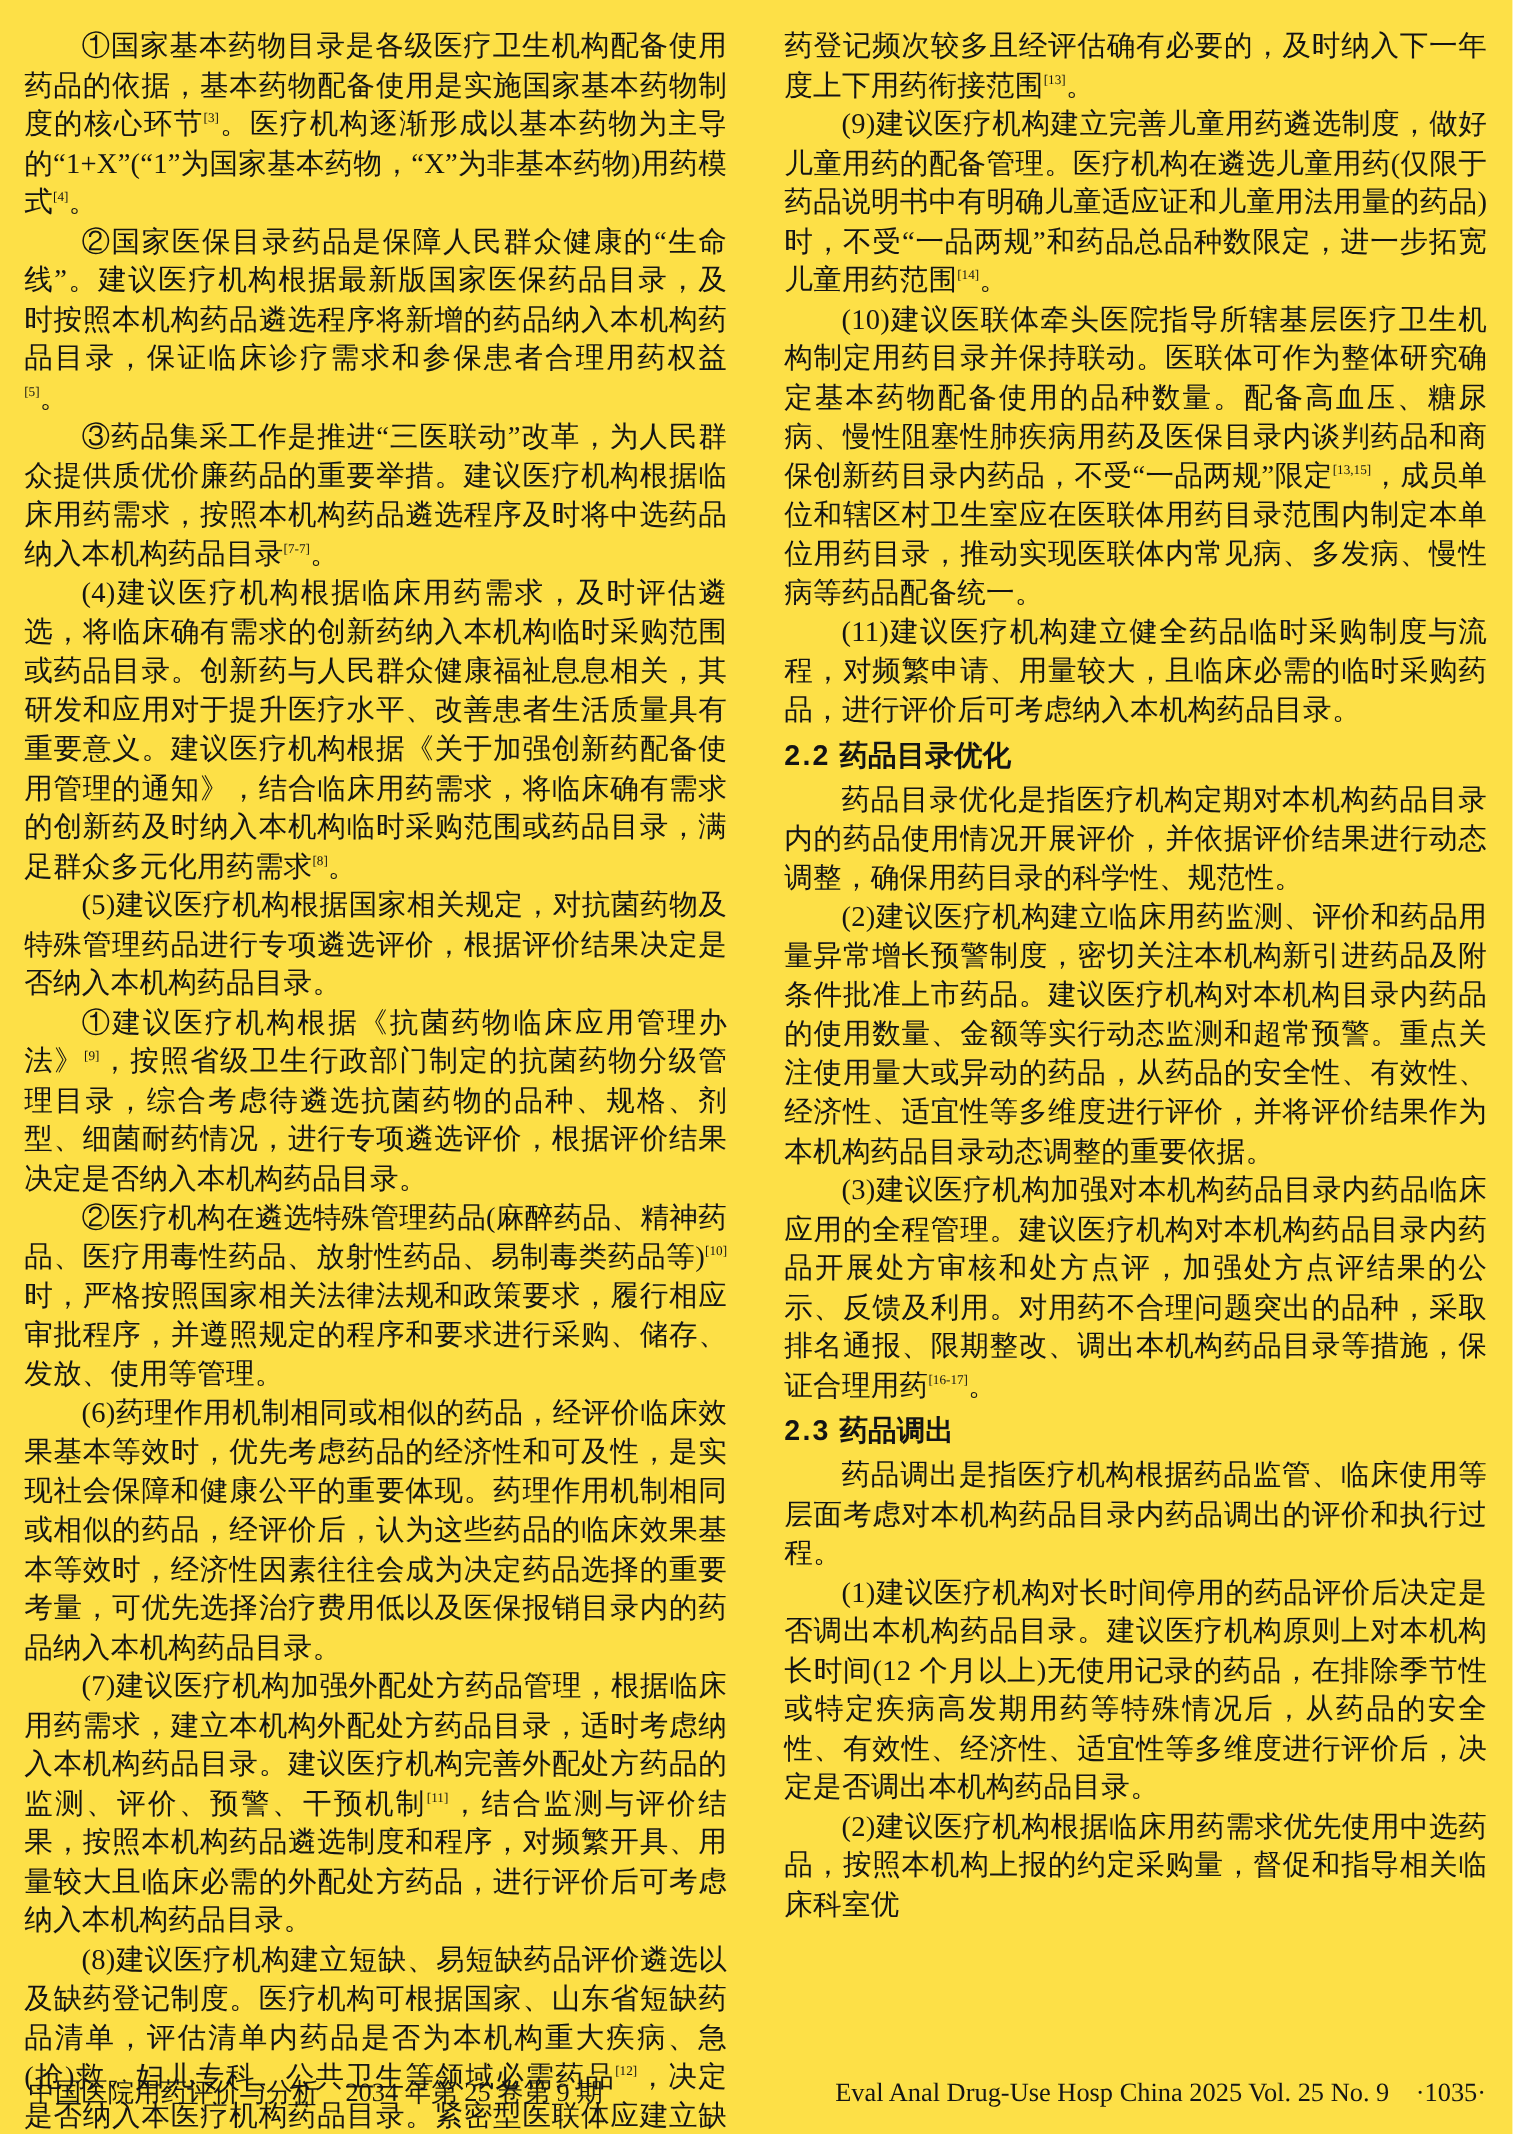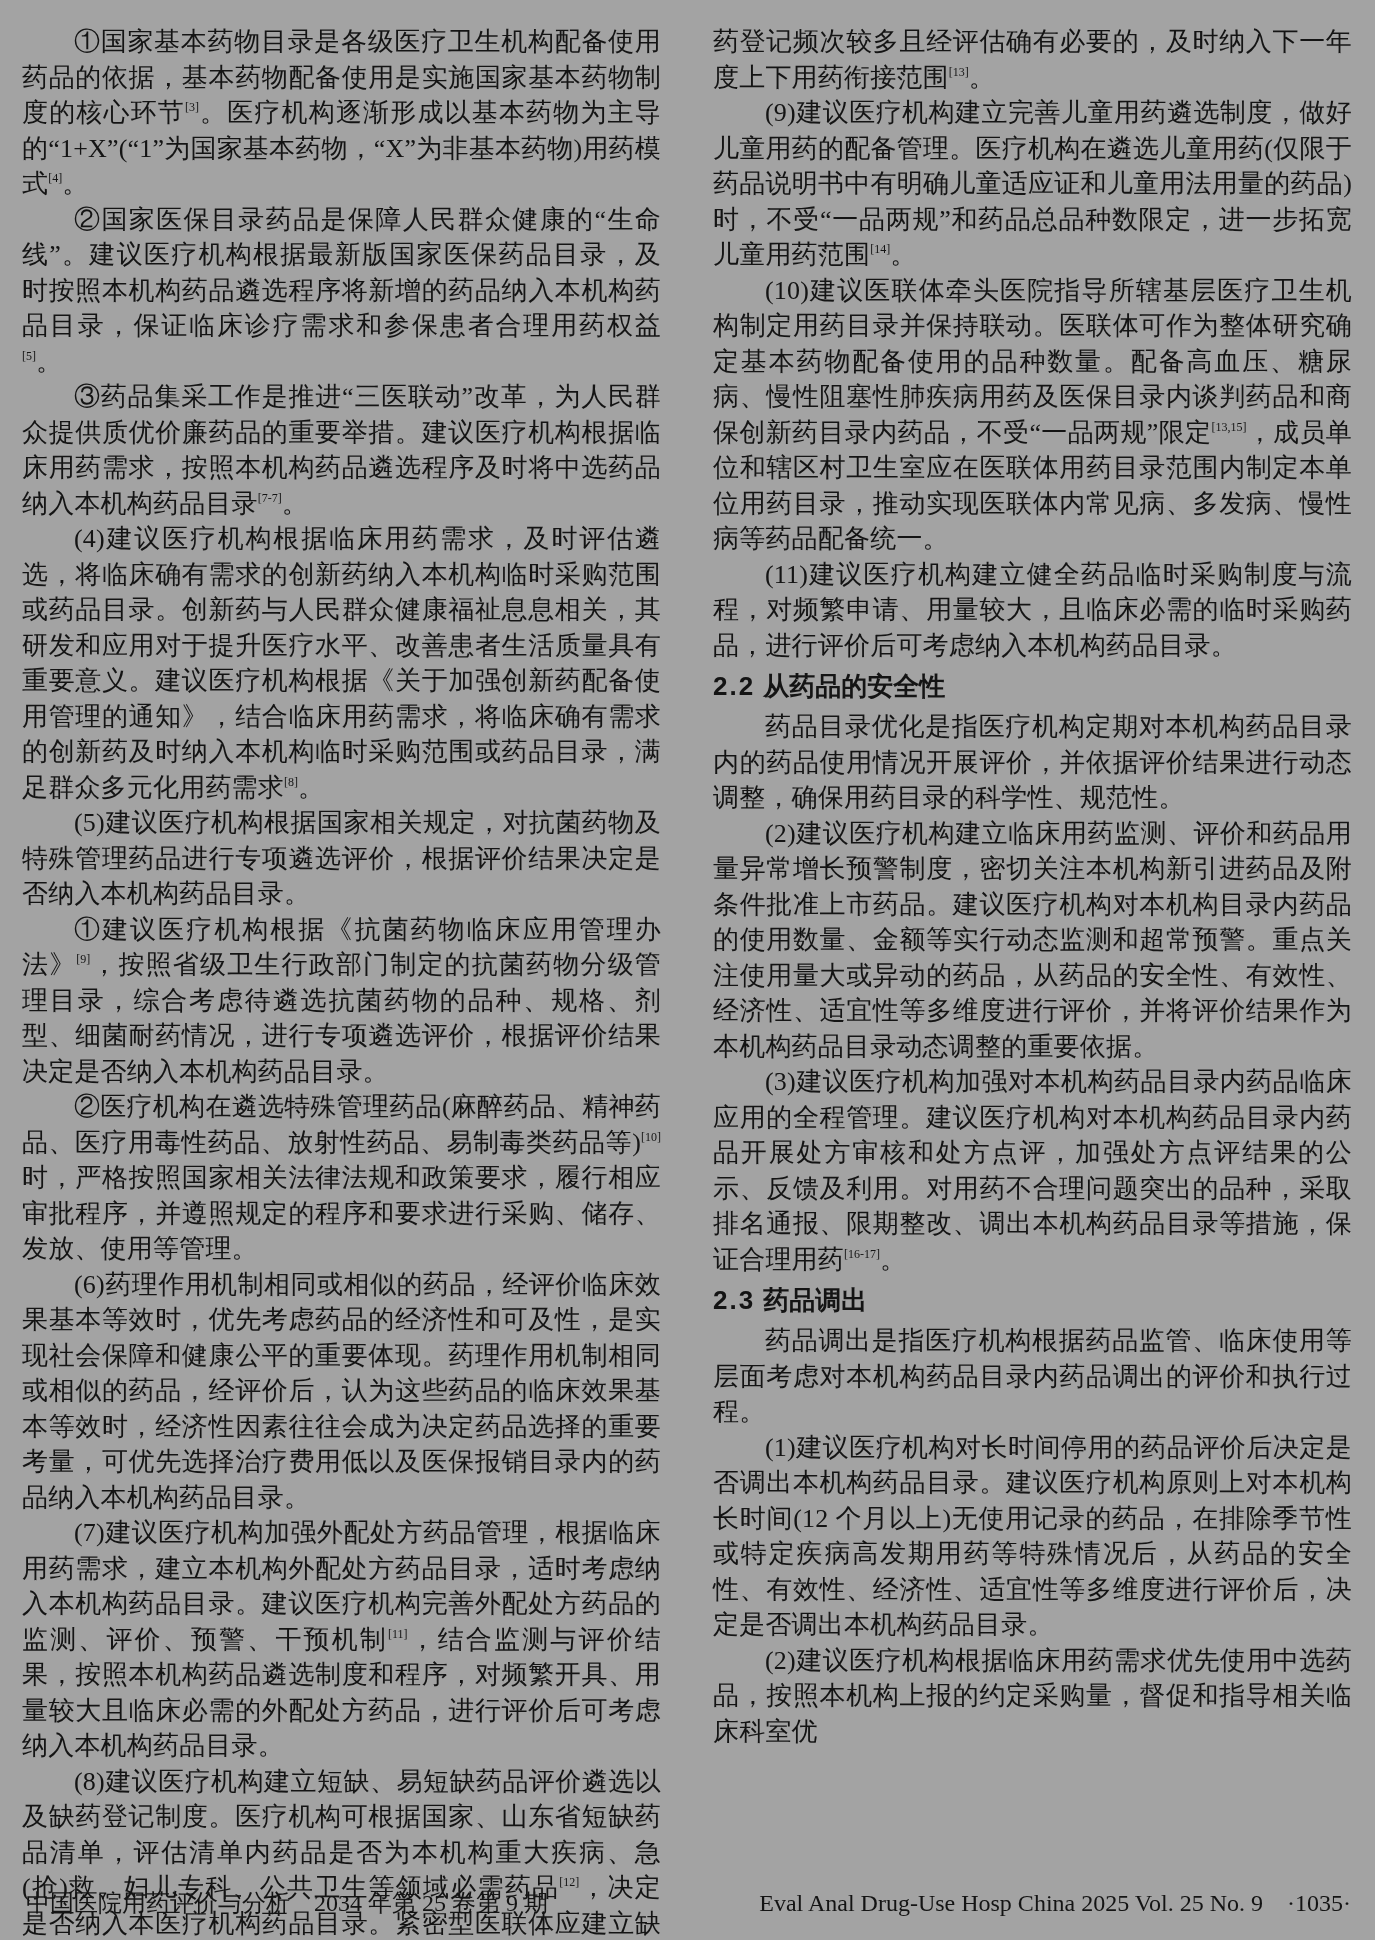--- a/index.html
+++ b/index.html
@@ -4,21 +4,21 @@
 <style>
   html, body {
     margin: 0;
     padding: 0;
     background: #ffffff;
   }
   .page {
     position: relative;
     width: 1375px;
     height: 1940px;
-    background: #a3a3a3;
+    background: #fde047;
     color: #141414;
     font-family: "Liberation Serif", "DejaVu Serif", serif;
     overflow: hidden;
   }
   .columns {
     display: flex;
     padding: 24px 24px 0 22px;
     gap: 52px;
   }
   .col {
@@ -89,21 +89,21 @@
         <p class="para">②医疗机构在遴选特殊管理药品(麻醉药品、精神药品、医疗用毒性药品、放射性药品、易制毒类药品等)<sup class="ref">[10]</sup>时，严格按照国家相关法律法规和政策要求，履行相应审批程序，并遵照规定的程序和要求进行采购、储存、发放、使用等管理。</p>
         <p class="para">(6)药理作用机制相同或相似的药品，经评价临床效果基本等效时，优先考虑药品的经济性和可及性，是实现社会保障和健康公平的重要体现。药理作用机制相同或相似的药品，经评价后，认为这些药品的临床效果基本等效时，经济性因素往往会成为决定药品选择的重要考量，可优先选择治疗费用低以及医保报销目录内的药品纳入本机构药品目录。</p>
         <p class="para">(7)建议医疗机构加强外配处方药品管理，根据临床用药需求，建立本机构外配处方药品目录，适时考虑纳入本机构药品目录。建议医疗机构完善外配处方药品的监测、评价、预警、干预机制<sup class="ref">[11]</sup>，结合监测与评价结果，按照本机构药品遴选制度和程序，对频繁开具、用量较大且临床必需的外配处方药品，进行评价后可考虑纳入本机构药品目录。</p>
         <p class="para">(8)建议医疗机构建立短缺、易短缺药品评价遴选以及缺药登记制度。医疗机构可根据国家、山东省短缺药品清单，评估清单内药品是否为本机构重大疾病、急(抢)救、妇儿专科、公共卫生等领域必需药品<sup class="ref">[12]</sup>，决定是否纳入本医疗机构药品目录。紧密型医联体应建立缺药登记制度，对经审核通过的延伸处方和个性化治疗需求处方，患者可在基层就诊医疗卫生机构进行缺药登记，按照临时采购程序配送至登记机构，缺</p>
       </div>
     <div class="col">
         <p class="para noindent">药登记频次较多且经评估确有必要的，及时纳入下一年度上下用药衔接范围<sup class="ref">[13]</sup>。</p>
         <p class="para">(9)建议医疗机构建立完善儿童用药遴选制度，做好儿童用药的配备管理。医疗机构在遴选儿童用药(仅限于药品说明书中有明确儿童适应证和儿童用法用量的药品)时，不受“一品两规”和药品总品种数限定，进一步拓宽儿童用药范围<sup class="ref">[14]</sup>。</p>
         <p class="para">(10)建议医联体牵头医院指导所辖基层医疗卫生机构制定用药目录并保持联动。医联体可作为整体研究确定基本药物配备使用的品种数量。配备高血压、糖尿病、慢性阻塞性肺疾病用药及医保目录内谈判药品和商保创新药目录内药品，不受“一品两规”限定<sup class="ref">[13,15]</sup>，成员单位和辖区村卫生室应在医联体用药目录范围内制定本单位用药目录，推动实现医联体内常见病、多发病、慢性病等药品配备统一。</p>
         <p class="para">(11)建议医疗机构建立健全药品临时采购制度与流程，对频繁申请、用量较大，且临床必需的临时采购药品，进行评价后可考虑纳入本机构药品目录。</p>
-        <h3 class="sec-heading"><span class="sec-num">2.2</span><span>从药品的安全性</span></h3>
+        <h3 class="sec-heading"><span class="sec-num">2.2</span><span>药品目录优化</span></h3>
         <p class="para">药品目录优化是指医疗机构定期对本机构药品目录内的药品使用情况开展评价，并依据评价结果进行动态调整，确保用药目录的科学性、规范性。</p>
         <p class="para">(2)建议医疗机构建立临床用药监测、评价和药品用量异常增长预警制度，密切关注本机构新引进药品及附条件批准上市药品。建议医疗机构对本机构目录内药品的使用数量、金额等实行动态监测和超常预警。重点关注使用量大或异动的药品，从药品的安全性、有效性、经济性、适宜性等多维度进行评价，并将评价结果作为本机构药品目录动态调整的重要依据。</p>
         <p class="para">(3)建议医疗机构加强对本机构药品目录内药品临床应用的全程管理。建议医疗机构对本机构药品目录内药品开展处方审核和处方点评，加强处方点评结果的公示、反馈及利用。对用药不合理问题突出的品种，采取排名通报、限期整改、调出本机构药品目录等措施，保证合理用药<sup class="ref">[16-17]</sup>。</p>
         <h3 class="sec-heading"><span class="sec-num">2.3</span><span>药品调出</span></h3>
         <p class="para">药品调出是指医疗机构根据药品监管、临床使用等层面考虑对本机构药品目录内药品调出的评价和执行过程。</p>
         <p class="para">(1)建议医疗机构对长时间停用的药品评价后决定是否调出本机构药品目录。建议医疗机构原则上对本机构长时间(12 个月以上)无使用记录的药品，在排除季节性或特定疾病高发期用药等特殊情况后，从药品的安全性、有效性、经济性、适宜性等多维度进行评价后，决定是否调出本机构药品目录。</p>
         <p class="para">(2)建议医疗机构根据临床用药需求优先使用中选药品，按照本机构上报的约定采购量，督促和指导相关临床科室优</p>
       </div>
   </div>
   <div class="footer">

